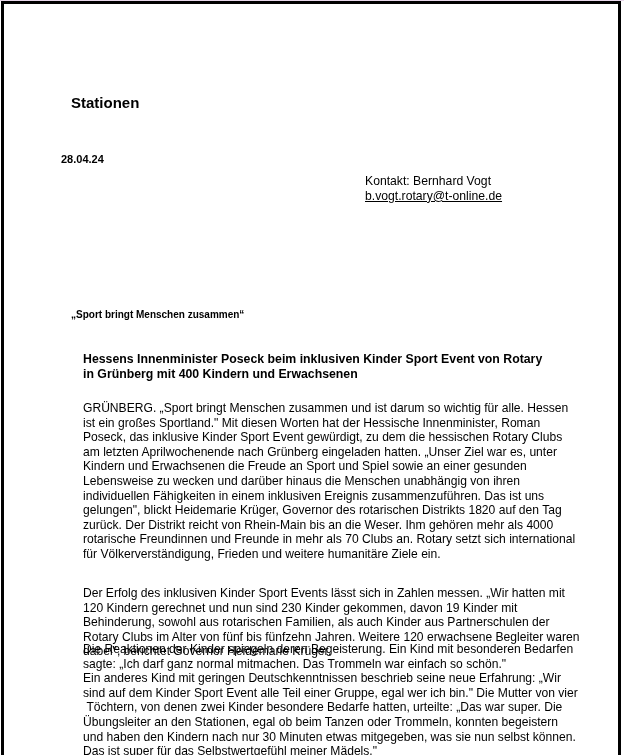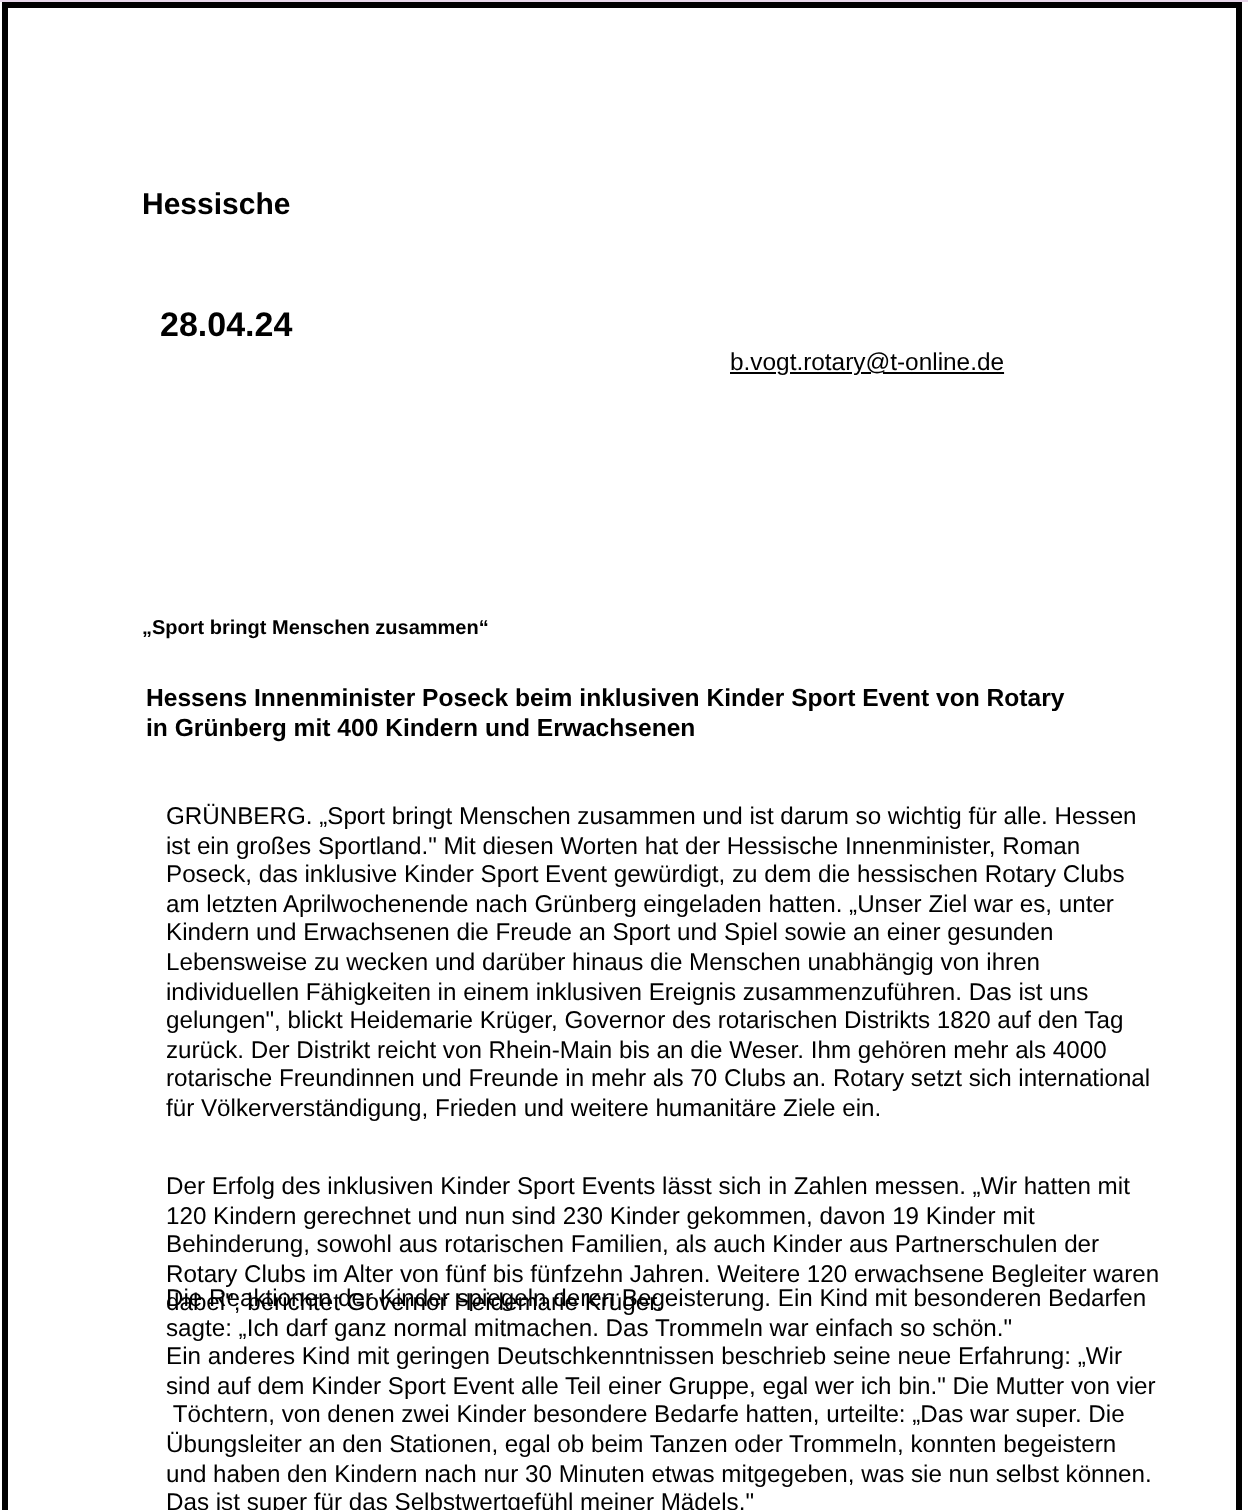--- a/index.html
+++ b/index.html
@@ -27,63 +27,64 @@
     border: 3px solid #000000;
     border-bottom: none;
     z-index: 1;
   }
   .abs { position: absolute; z-index: 2; }
   .presseinfo {
     left: 71px; top: 94px;
     font-size: 15px; font-weight: 700;
   }
   .date {
-    left: 80px; top: 153px;
-    font-size: 17px; font-weight: 700;
+    left: 61px; top: 153px;
+    font-size: 11px; font-weight: 700;
   }
   .contact {
     left: 365px; top: 174px;
     font-size: 12.2px; line-height: 14.7px;
   }
   .contact .email { text-decoration: underline; cursor: pointer; }
   .title {
     left: 71px; top: 309px;
     font-size: 10px; font-weight: 700;
     margin: 0;
   }
   .subtitle {
     left: 71px; top: 340px;
     font-size: 12.3px; font-weight: 700;
     line-height: 14.8px;
-    margin: 2px;
+    margin: 12px;
     white-space: pre-wrap;
   }
   .para {
     left: 71px;
     width: 548px;
     font-size: 12.1px;
     line-height: 14.6px;
     margin: 12px;
     white-space: pre-wrap;
   }
   .p1 { top: 389px; }
   .p2 { top: 574px; }
   .p3 { top: 630px; }
 </style>
 </head>
 <body>
 
 <div class="top-edge"></div>
 <div class="frame"></div>
 
-<div class="abs presseinfo">Hessische</div>
+<div class="abs presseinfo">Stationen</div>
 
 <div class="abs date">28.04.24</div>
 
 <div class="abs contact">
+  <div>Kontakt: Bernhard Vogt</div>
   <div class="email">b.vogt.rotary@t-online.de</div>
 </div>
 
 <h1 class="abs title">„Sport bringt Menschen zusammen“</h1>
 
 <h2 class="abs subtitle">Hessens Innenminister Poseck beim inklusiven Kinder Sport Event von Rotary
 in Grünberg mit 400 Kindern und Erwachsenen</h2>
 
 <p class="abs para p1">GRÜNBERG. „Sport bringt Menschen zusammen und ist darum so wichtig für alle. Hessen
 ist ein großes Sportland." Mit diesen Worten hat der Hessische Innenminister, Roman

